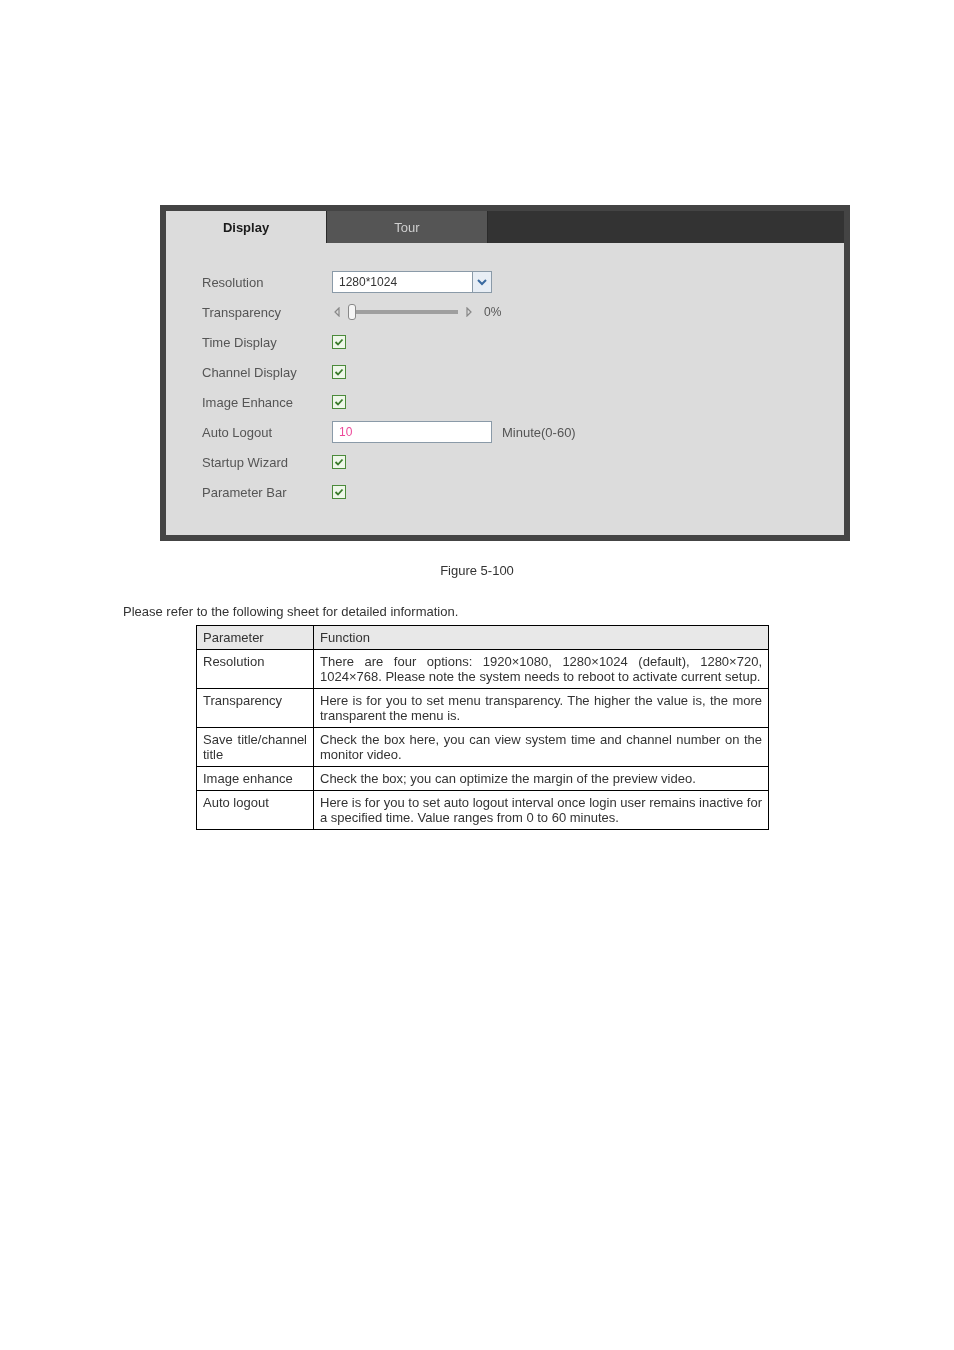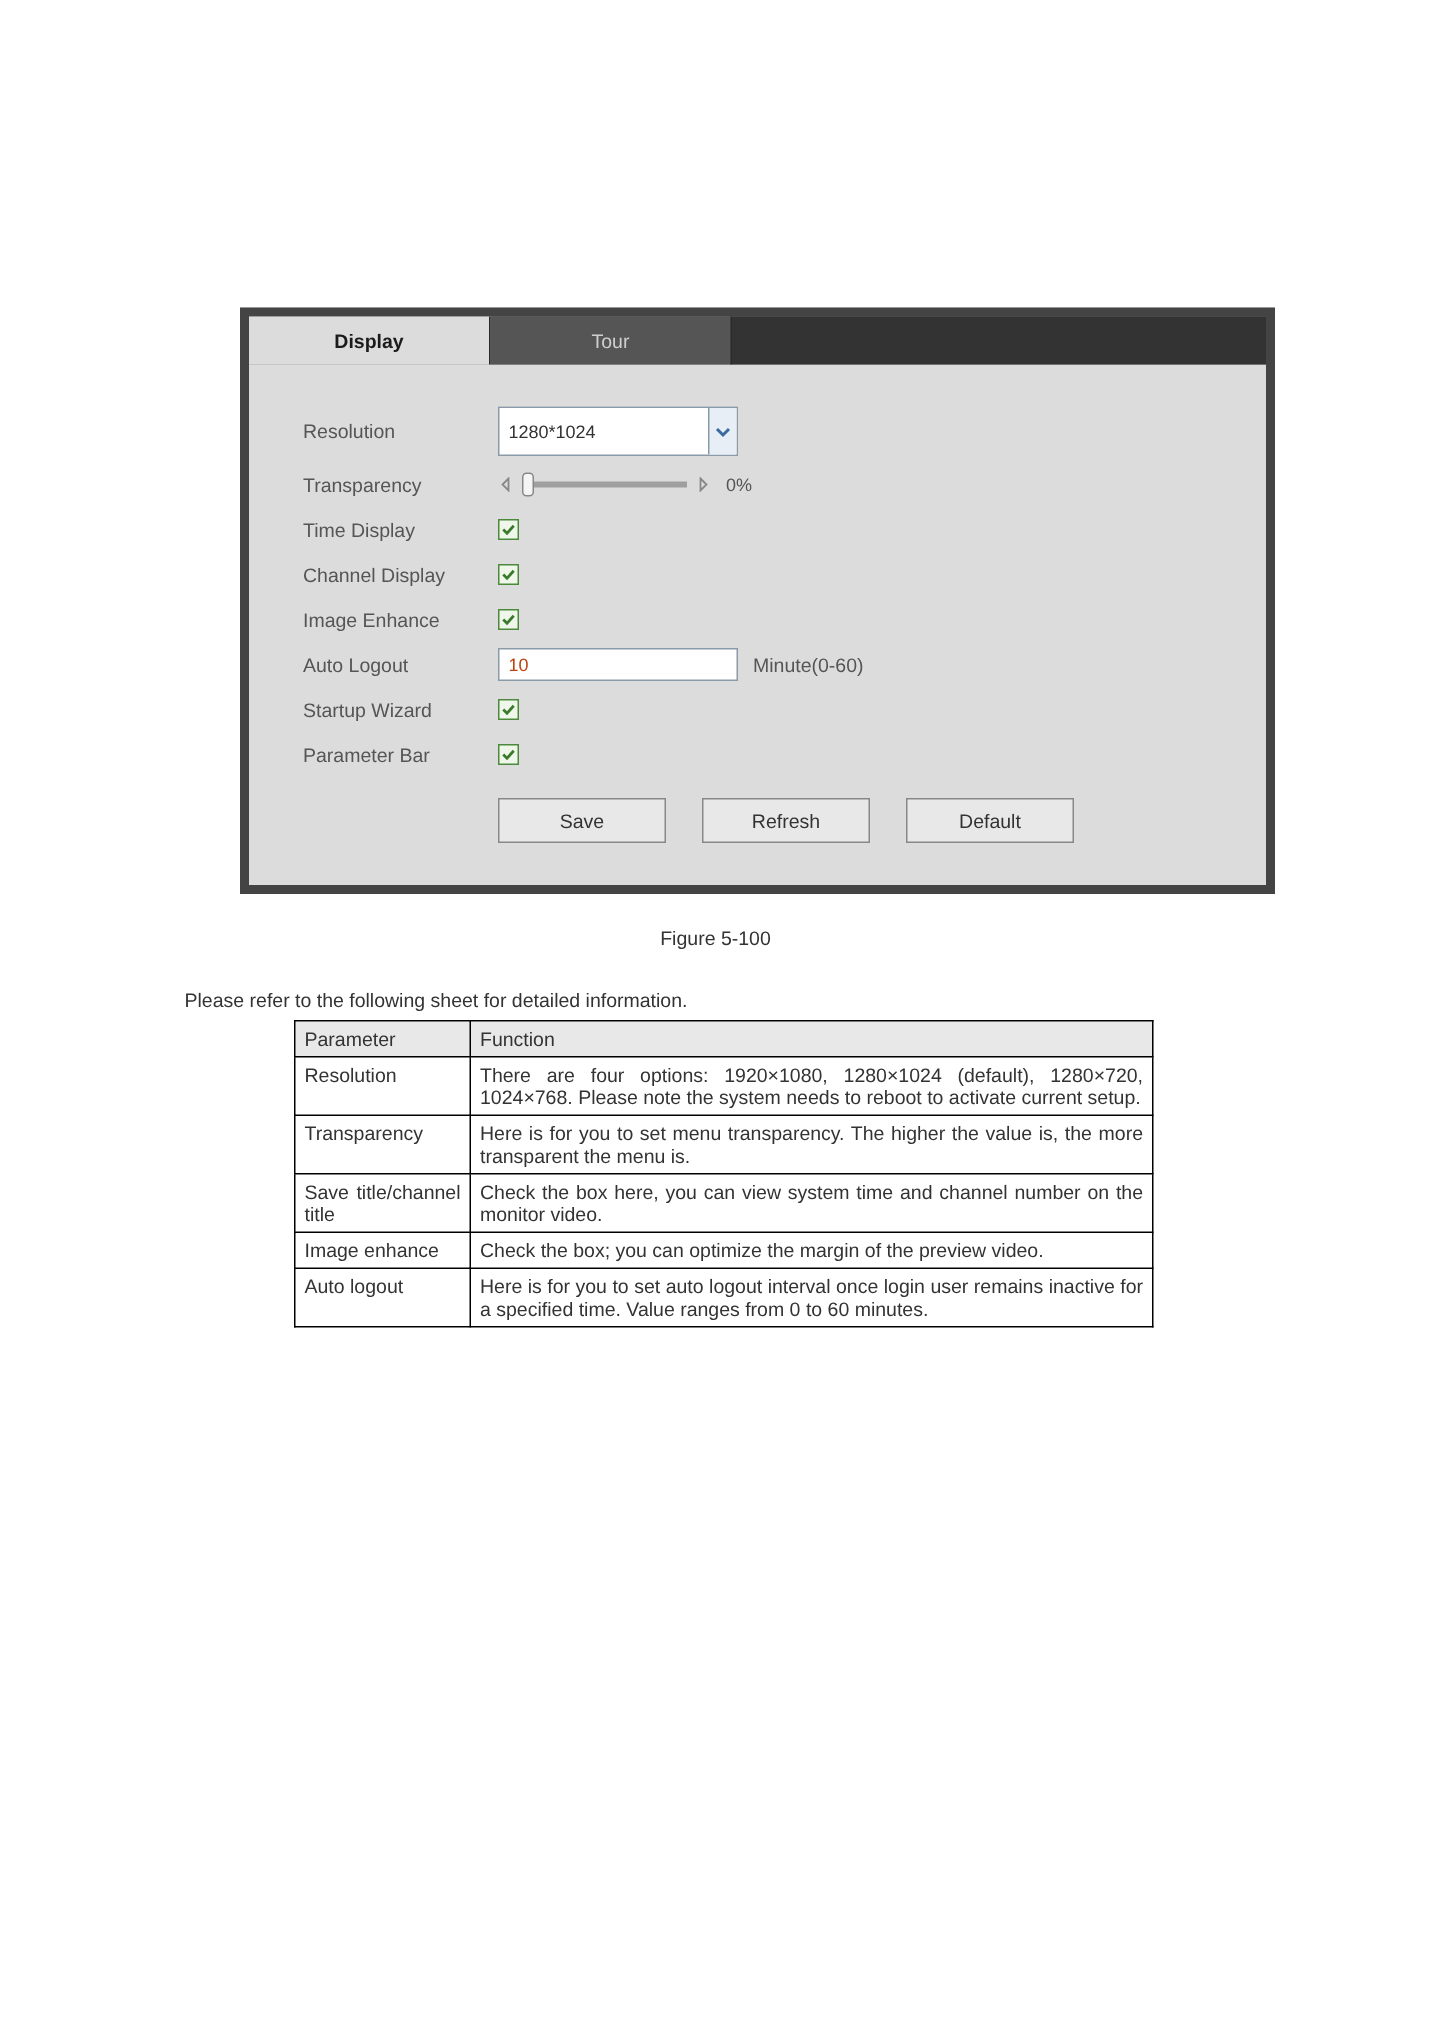--- a/index.html
+++ b/index.html
@@ -69,21 +69,21 @@
   .row .lbl {
     width: 130px;
     color: #555555;
     font-size: 13px;
   }
 
   
   .dd {
     display: flex;
     align-items: stretch;
-    height: 33px;
+    height: 22px;
     border: 1px solid #8a9aa8;
     background: #ffffff;
     width: 160px;
     box-sizing: border-box;
     cursor: pointer;
   }
   .dd .dd-text {
     flex: 1;
     padding: 0 6px;
     display: flex;
@@ -155,21 +155,21 @@
 
   
   .txt {
     height: 22px;
     width: 160px;
     border: 1px solid #8a9aa8;
     background: #ffffff;
     box-sizing: border-box;
     padding: 0 6px;
     font-size: 12px;
-    color: #c2410c;
+    color: #ec4899;
     display: flex;
     align-items: center;
   }
   .suffix {
     margin-left: 10px;
     color: #555555;
     font-size: 13px;
   }
 
   .button-row {
@@ -330,31 +330,20 @@
 
       <div class="row">
         <div class="lbl">Parameter Bar</div>
         <div class="cb">
           <svg viewBox="0 0 10 10">
               <path d="M1.5 5 L4 7.5 L8.5 2.5" fill="none" stroke="#3a7a2a" stroke-width="1.8"></path>
             </svg>
         </div>
       </div>
 
-      <div class="button-row">
-        <div class="btn">
-          <span>Save</span>
-        </div>
-        <div class="btn">
-          <span>Refresh</span>
-        </div>
-        <div class="btn">
-          <span>Default</span>
-        </div>
-      </div>
     </div>
   </div>
 
   <div class="caption">Figure 5-100</div>
   <div class="caption-sub">Please refer to the following sheet for detailed information.</div>
 
   <div class="param-table-wrap">
     <table class="param-table">
       <thead>
         <tr>

